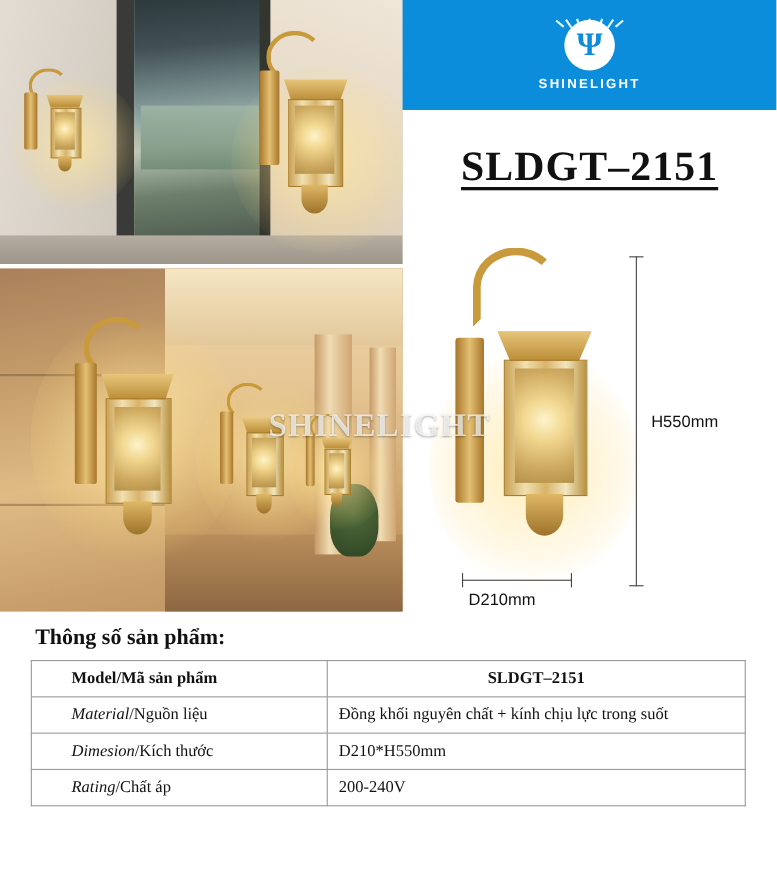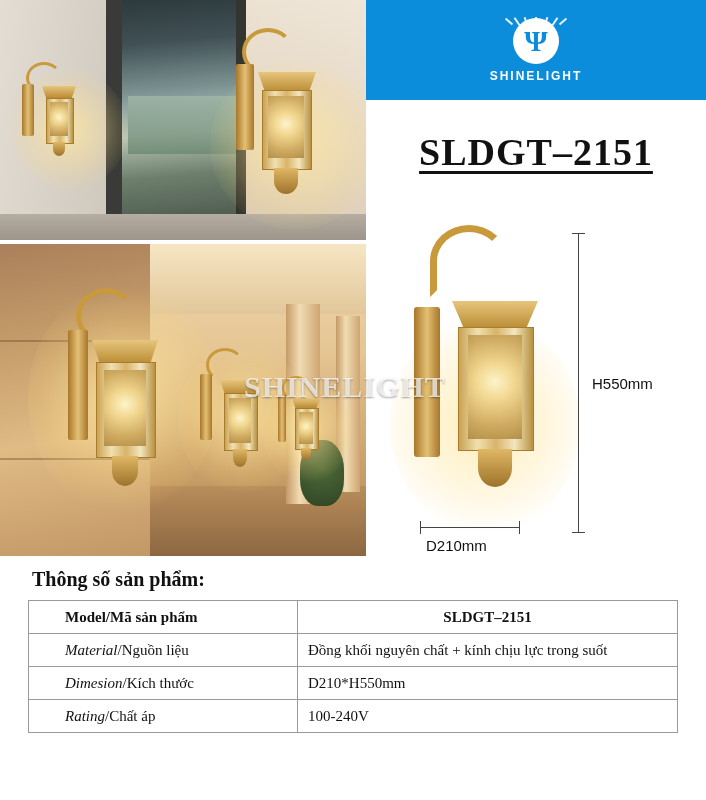--- a/index.html
+++ b/index.html
@@ -341,18 +341,18 @@
       <tr>
         <td class="k">
           <i>Dimesion</i><span>/Kích thước</span>
         </td>
         <td class="v">D210*H550mm</td>
       </tr>
       <tr>
         <td class="k">
           <i>Rating</i><span>/Chất áp</span>
         </td>
-        <td class="v">100-240V</td>
+        <td class="v">200-240V</td>
       </tr>
     </tbody>
   </table>
 
 </div>
 
 </body></html>

